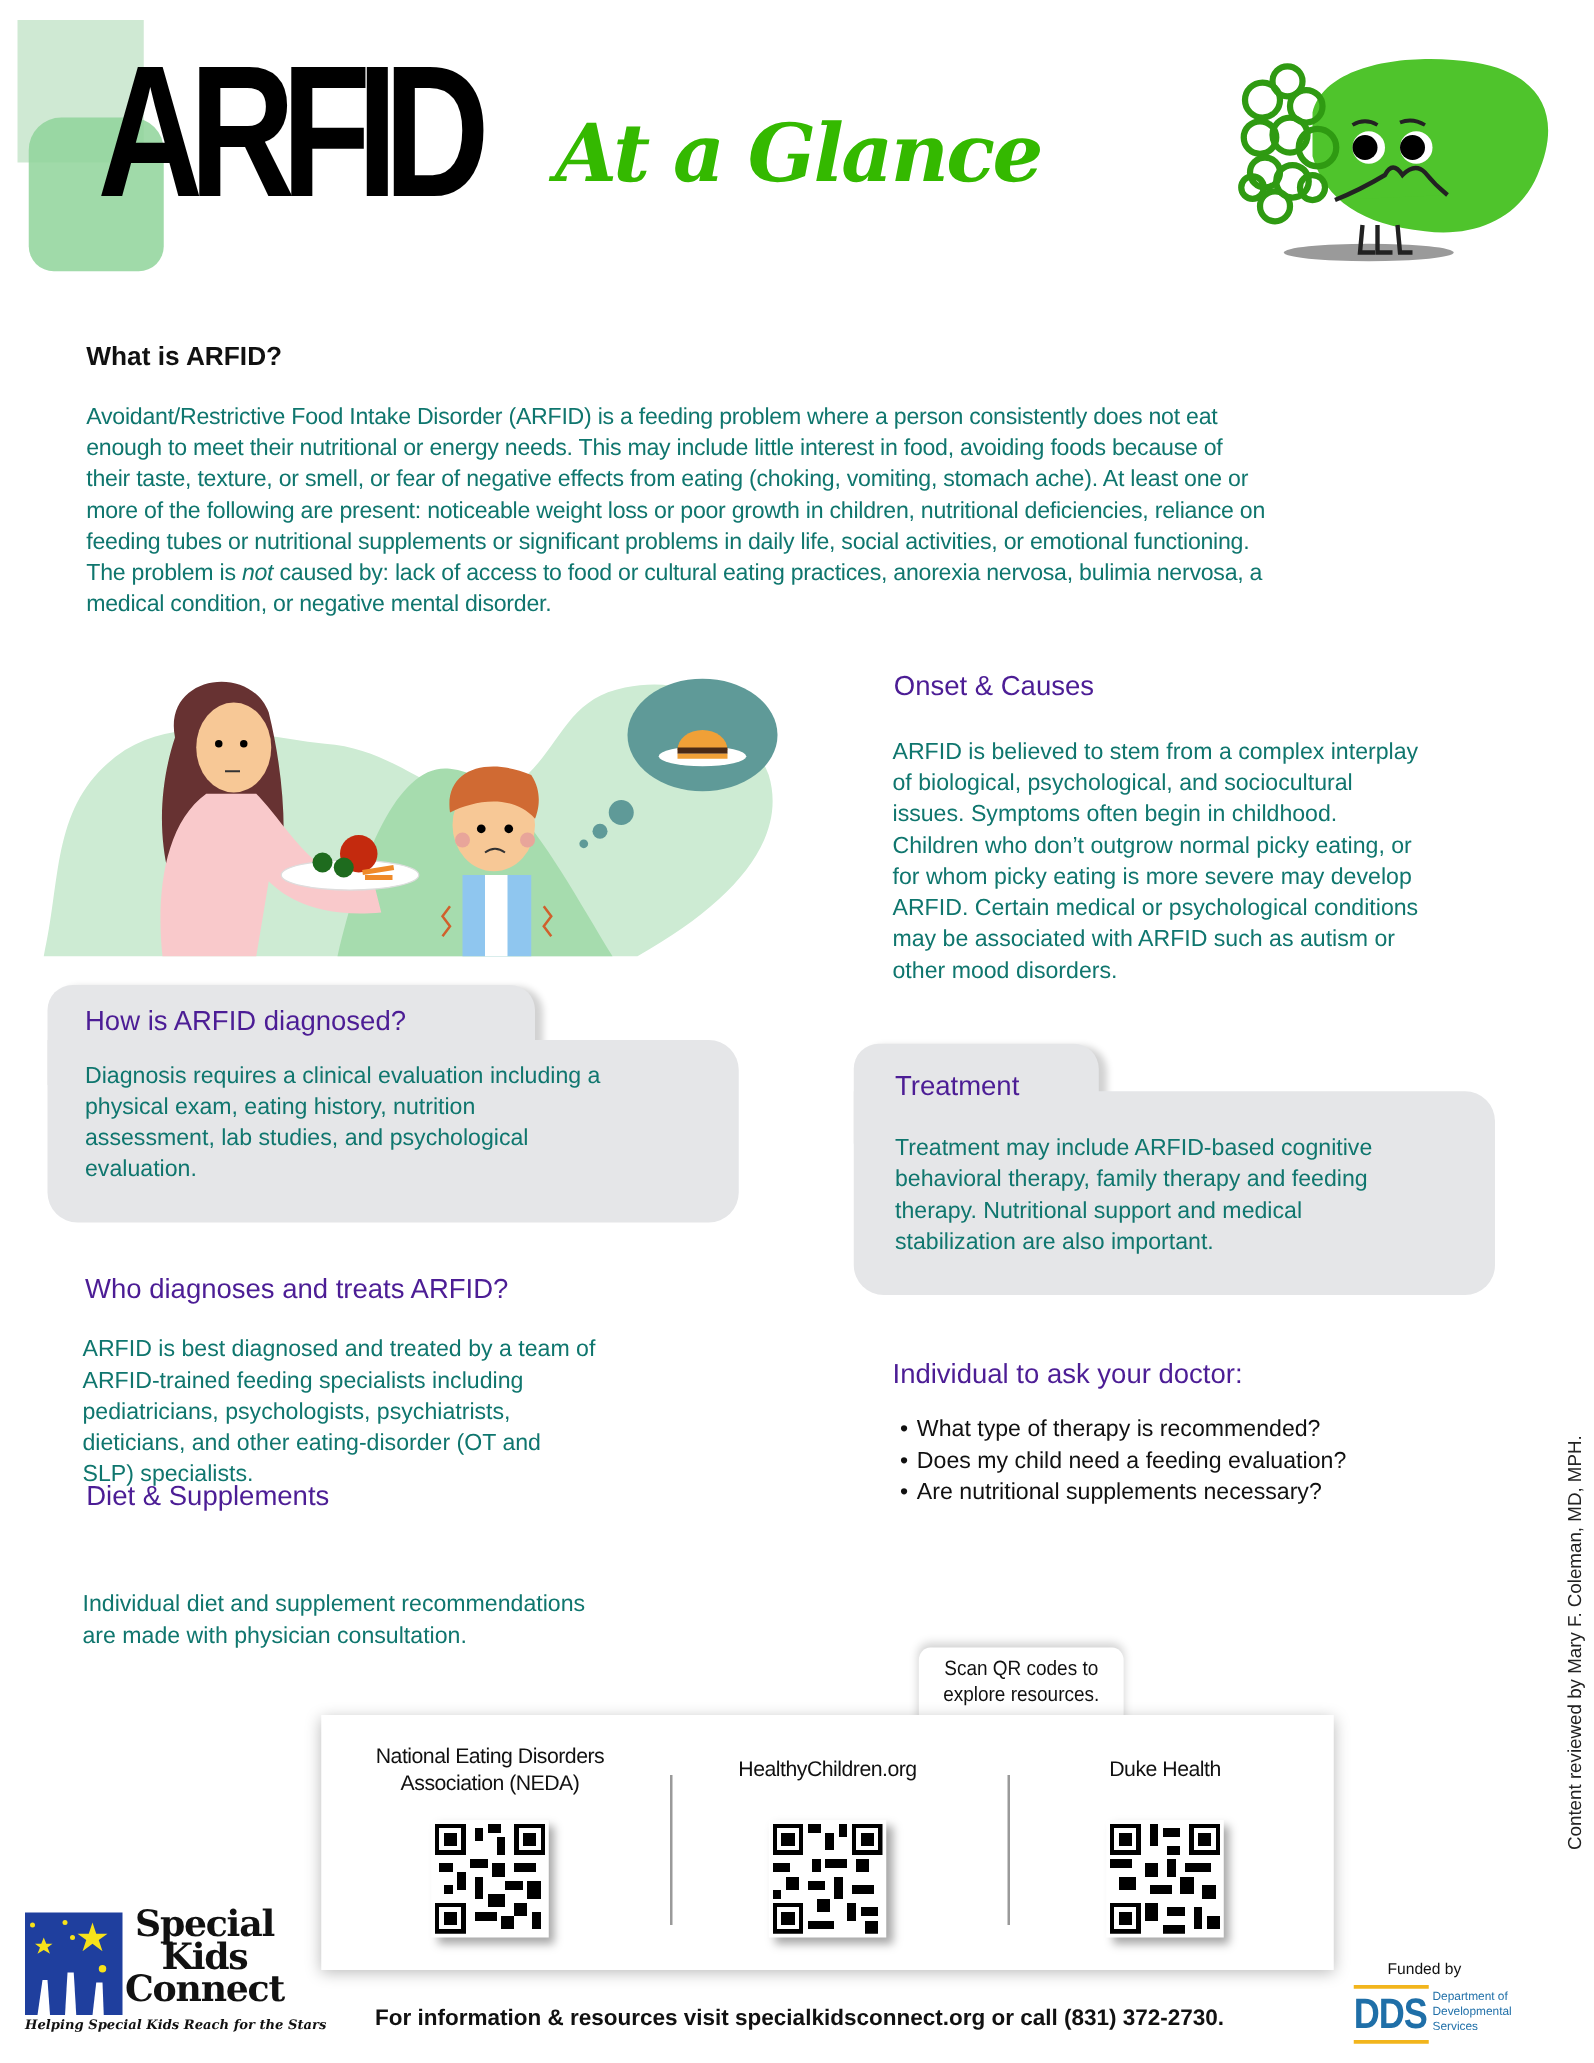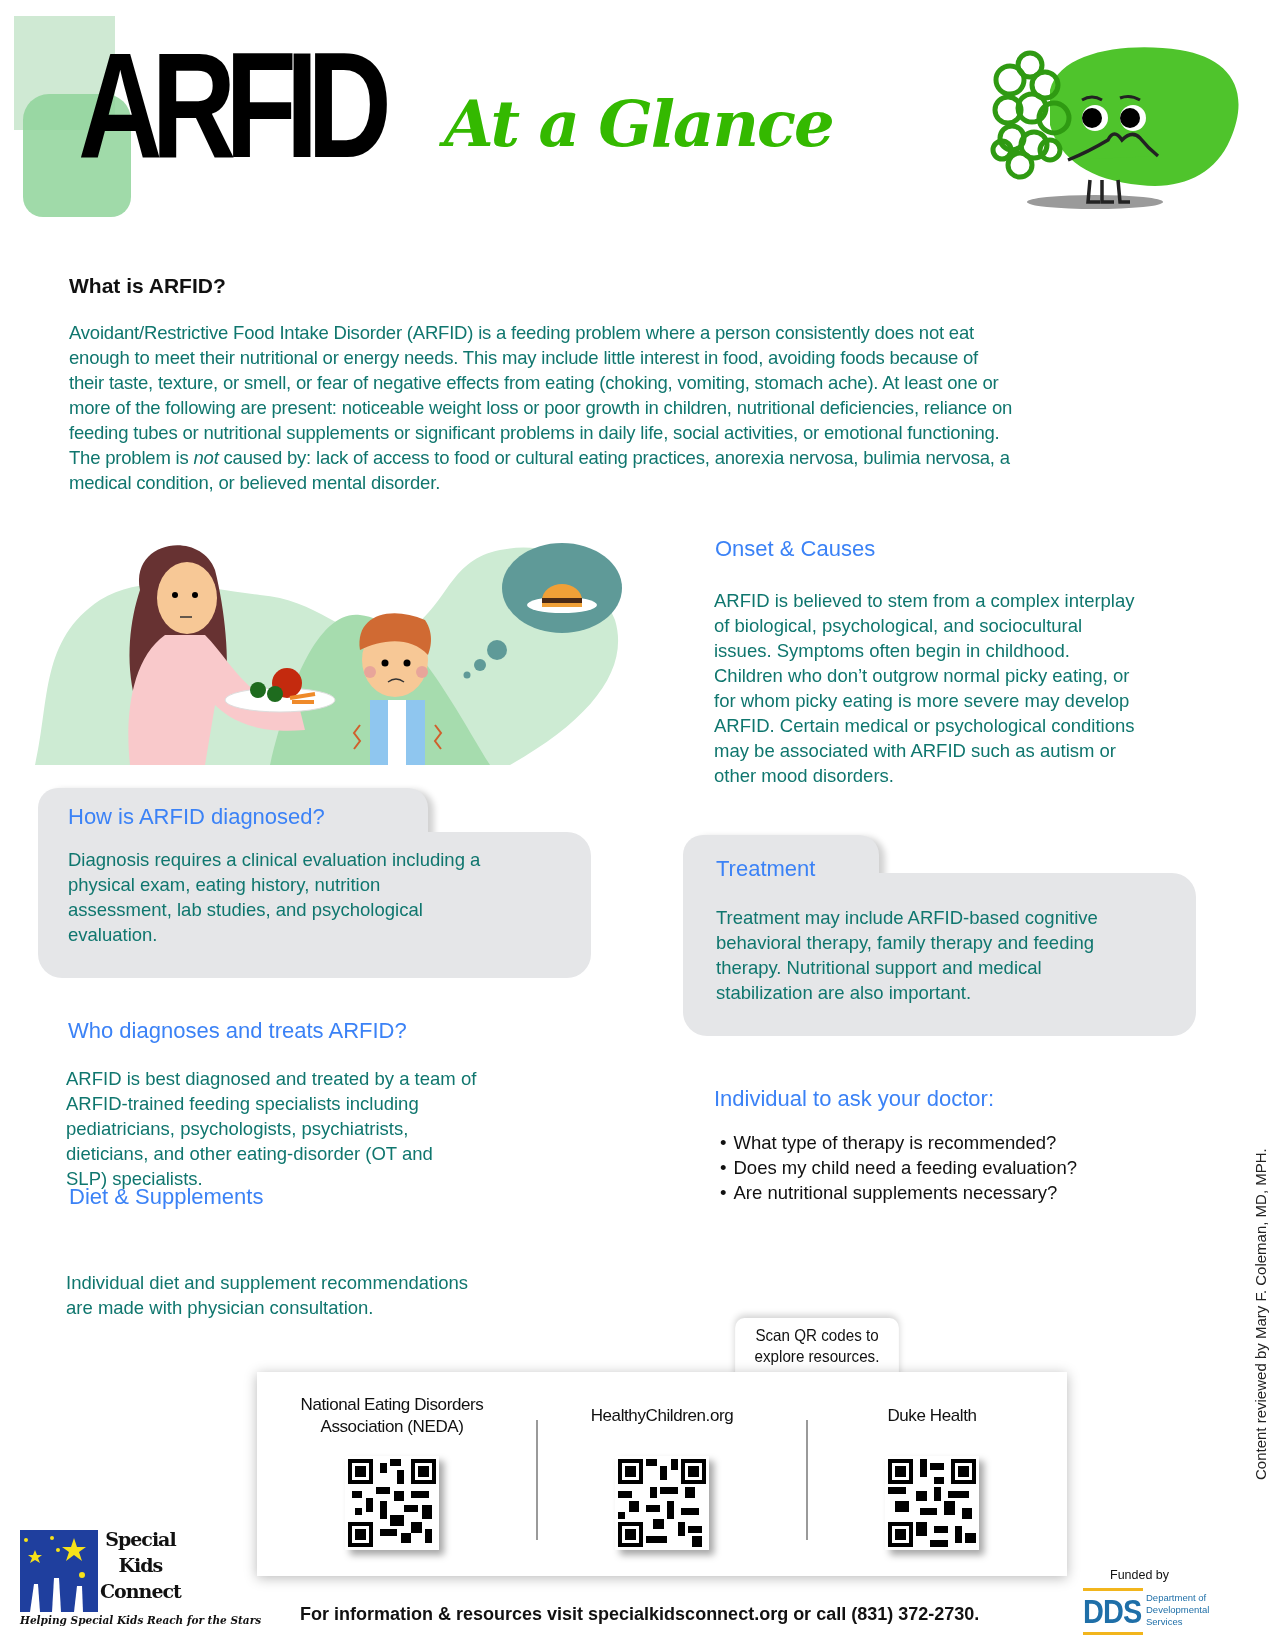--- a/index.html
+++ b/index.html
@@ -10,21 +10,21 @@
   
   .sq1 { left:14px; top:16px; width:101px; height:114px; background:#cfe9d3; }
   .sq2 { left:23px; top:94px; width:108px; height:123px; background:#8fd39a; opacity:.85; border-radius:26px 26px 20px 20px; }
   .title-main { left:78px; top:30px; font-family:"Liberation Sans", sans-serif; font-weight:bold;
                 font-size:150px; letter-spacing:-14px; line-height:1; transform:scaleX(.78); transform-origin:left top; color:#000; }
   .title-sub { left:444px; top:92px; font-family:"DejaVu Serif", serif; font-style:italic; font-weight:bold;
                font-size:64px; color:#34b900; letter-spacing:-2px; line-height:1; }
   .mascot { left:990px; top:30px; width:260px; height:190px; }
 
   
-  .h { font-size:22px; color:#3b82f6; }
+  .h { font-size:22px; color:#4c1d95; }
   .hb { font-size:21px; font-weight:bold; }
   .p { font-size:18.5px; line-height:25px; color:#0f766e; }
   .narrow { letter-spacing:-.2px; }
 
   
   .card { background:#e5e6e8; border-radius:24px; }
   .tab { background:#e5e6e8; border-radius:20px 20px 0 0; box-shadow:6px 2px 6px rgba(0,0,0,.18); }
 
   ul.q { list-style:none; padding:0; margin:0; }
   ul.q li { font-size:18.5px; line-height:25px; }
@@ -81,21 +81,21 @@
 </div>
 
 <div class="abs hb" style="left:69px;top:274px;">What is ARFID?</div>
 <div class="abs p narrow" style="left:69px;top:320px;width:1130px;">
   <div>Avoidant/Restrictive Food Intake Disorder (ARFID) is a feeding problem where a person consistently does not eat</div>
   <div>enough to meet their nutritional or energy needs. This may include little interest in food, avoiding foods because of</div>
   <div>their taste, texture, or smell, or fear of negative effects from eating (choking, vomiting, stomach ache). At least one or</div>
   <div>more of the following are present: noticeable weight loss or poor growth in children, nutritional deficiencies, reliance on</div>
   <div>feeding tubes or nutritional supplements or significant problems in daily life, social activities, or emotional functioning.</div>
   <div><span>The problem is </span><em>not</em><span> caused by: lack of access to food or cultural eating practices, anorexia nervosa, bulimia nervosa, a</span></div>
-  <div>medical condition, or believed mental disorder.</div>
+  <div>medical condition, or negative mental disorder.</div>
 </div>
 
 <div class="abs" style="left:30px;top:520px;width:620px;height:250px;">
   <svg width="620" height="250" viewBox="0 0 620 250">
     <path d="M5 245 C20 180 10 120 70 80 C120 50 180 70 230 75 C300 80 330 140 380 110 C420 80 420 40 470 30 C520 20 560 40 585 100 C600 150 560 200 480 245 Z" fill="#cdebd3"></path>
     <path d="M240 245 C260 160 290 90 330 95 C380 100 420 180 460 245 Z" fill="#a6dcae"></path>
 
     <path d="M110 70 C100 20 170 10 185 50 C195 90 200 140 195 175 L105 180 C95 140 100 100 110 70 Z" fill="#673232"></path>
     <ellipse cx="157" cy="78" rx="30" ry="36" fill="#f7c896"></ellipse>
     <circle cx="145" cy="75" r="3" fill="#000"></circle>
@@ -327,21 +327,21 @@
           <circle cx="38" cy="20" r="2"></circle>
           <circle cx="62" cy="45" r="3"></circle>
       </g>
       <g fill="#fff">
         <path d="M10 82 l4 -28 l4 0 l2 28 Z"></path>
           <path d="M32 82 l2 -34 l5 0 l2 34 Z"></path>
           <path d="M54 82 l3 -26 l5 0 l1 26 Z"></path>
       </g>
     </svg>
   </div>
-  <div style="position:absolute;left:80px;top:-4px;font-family:'DejaVu Serif',serif;font-weight:bold;font-size:19px;line-height:26px;letter-spacing:-1px;text-align:center;">
+  <div style="position:absolute;left:80px;top:-4px;font-family:'DejaVu Serif',serif;font-weight:bold;font-size:29px;line-height:26px;letter-spacing:-1px;text-align:center;">
     <div>Special</div>
     <div>Kids</div>
     <div>Connect</div>
   </div>
   <div style="position:absolute;left:0;top:84px;font-family:'DejaVu Serif',serif;font-style:italic;font-weight:bold;font-size:10.5px;white-space:nowrap;">Helping Special Kids Reach for the Stars</div>
 </div>
 
 <div class="abs footer-line">For information &amp; resources visit specialkidsconnect.org or call (831) 372-2730.</div>
 
 <div class="abs" style="left:1110px;top:1568px;font-size:12.5px;">Funded by</div>

